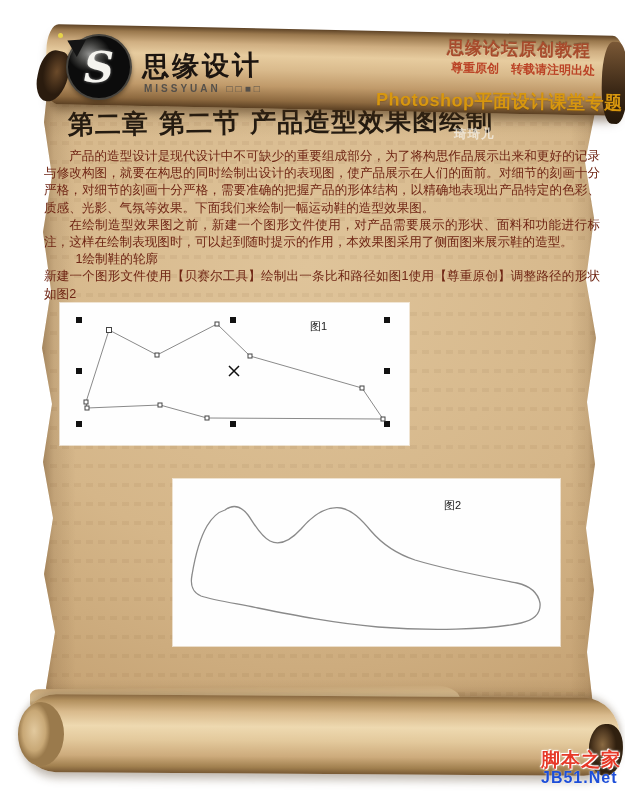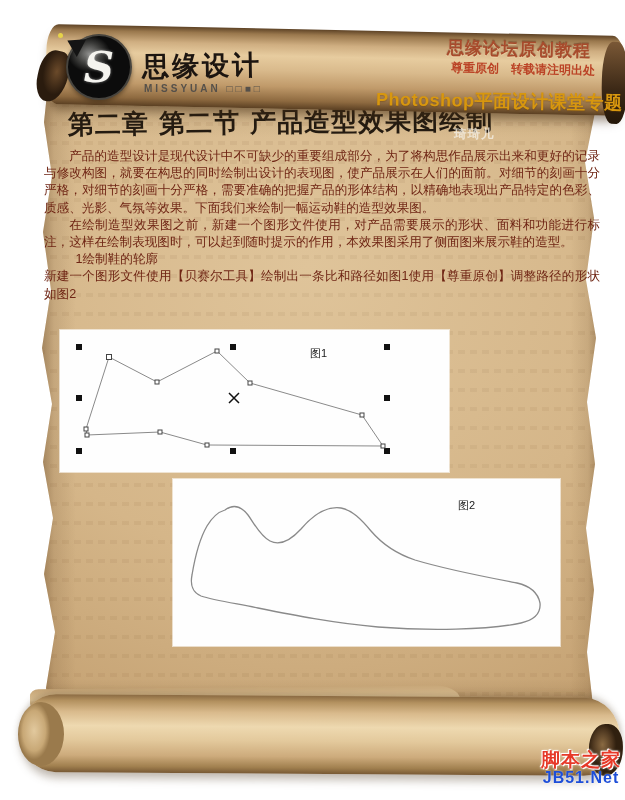--- a/index.html
+++ b/index.html
@@ -93,31 +93,31 @@
     letter-spacing:1px;transform:rotate(-.6deg);}
   .author{position:absolute;left:454px;top:126px;z-index:2;font-size:12.5px;
     color:rgba(243,237,225,.82);letter-spacing:1px;font-weight:bold;}
   .bodytext{position:absolute;left:44px;top:148px;width:556px;z-index:2;
     font-size:12.6px;line-height:17.2px;color:#6f2514;text-align:justify;}
   .bodytext p{margin:0;}
   .indent{text-indent:2em;}
   .step-head{text-indent:2.5em;}
 
   
-  .figure1{position:absolute;left:60px;top:330px;width:389px;height:142px;background:#fefefe;z-index:2;
+  .figure1{position:absolute;left:60px;top:303px;width:349px;height:142px;background:#fefefe;z-index:2;
     box-shadow:0 0 0 1px rgba(255,255,255,.6);text-align:right;}
   .figure2{position:absolute;left:173px;top:479px;width:387px;height:167px;background:#fefefe;z-index:2;
     box-shadow:0 0 0 1px rgba(255,255,255,.6);}
   .fig-label{position:absolute;font-size:11px;color:#1a1a1a;z-index:3;}
   .fig1-label{left:250px;top:16px;}
-  .fig2-label{left:274px;top:19px;padding-left:11px;}
+  .fig2-label{left:260px;top:19px;padding-left:11px;}
   .figure1 svg,.figure2 svg{display:block;}
 
   
-  .watermark{position:absolute;right:4px;top:750px;z-index:6;text-align:center;line-height:1.05;}
+  .watermark{position:absolute;right:4px;top:750px;z-index:6;text-align:left;line-height:1.05;}
   .wm-cn{font-size:19px;font-weight:bold;color:#e63928;letter-spacing:1px;
     text-shadow:0 0 2px #fff,0 0 3px #fff,1px 1px 0 #fff,-1px -1px 0 #fff;}
   .wm-en{font-size:16px;font-weight:bold;color:#1d4ed8;letter-spacing:1px;
     text-shadow:0 0 2px rgba(255,255,255,.9);}
 </style>
 </head>
 <body>
 
 <div class="page">
 

